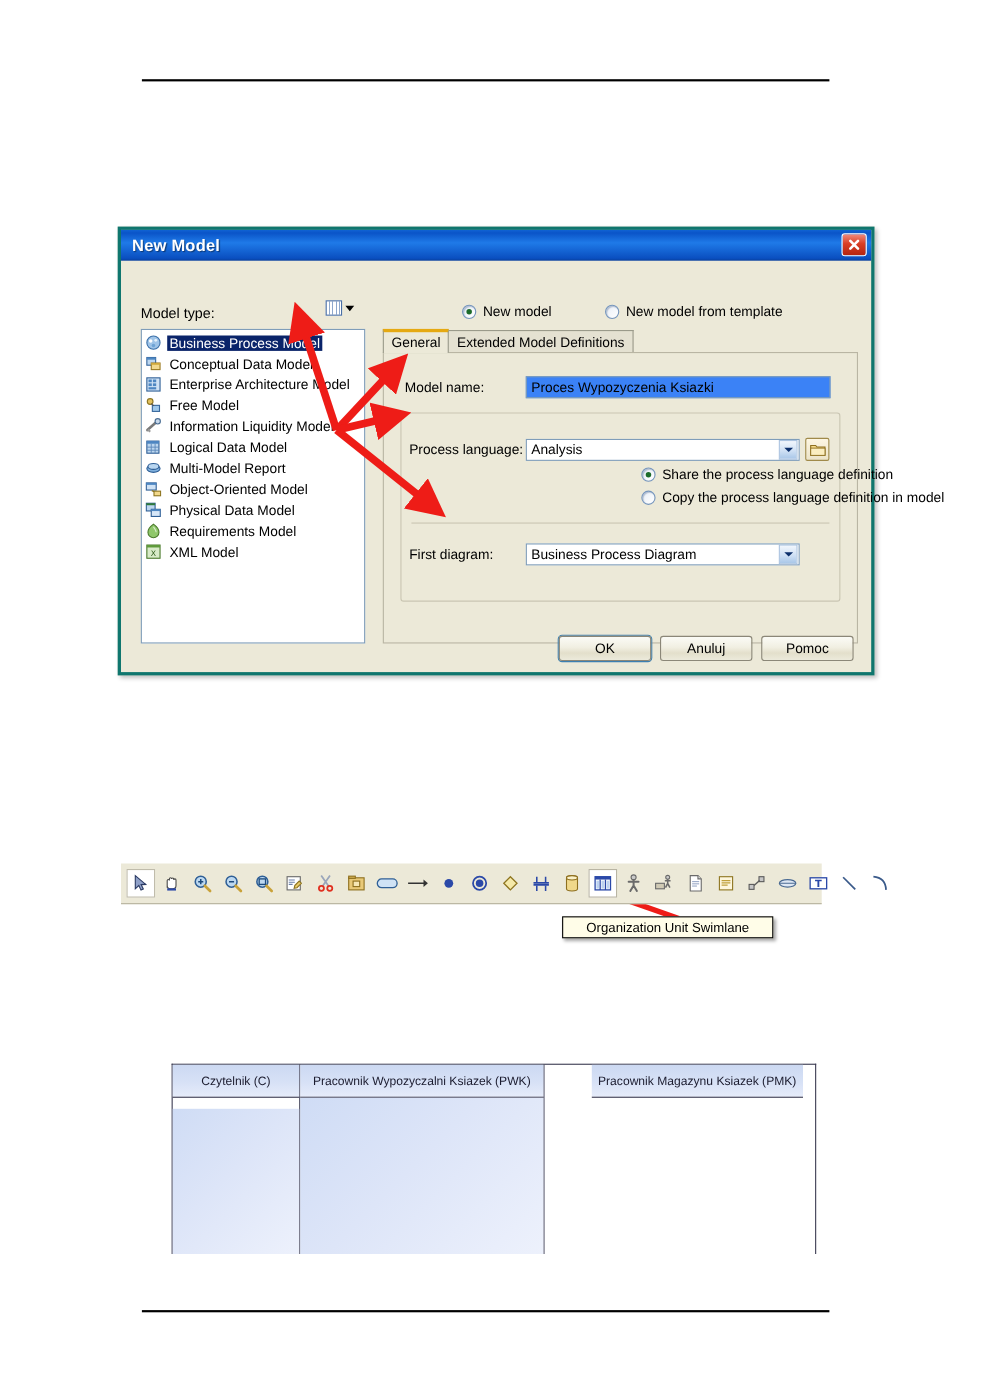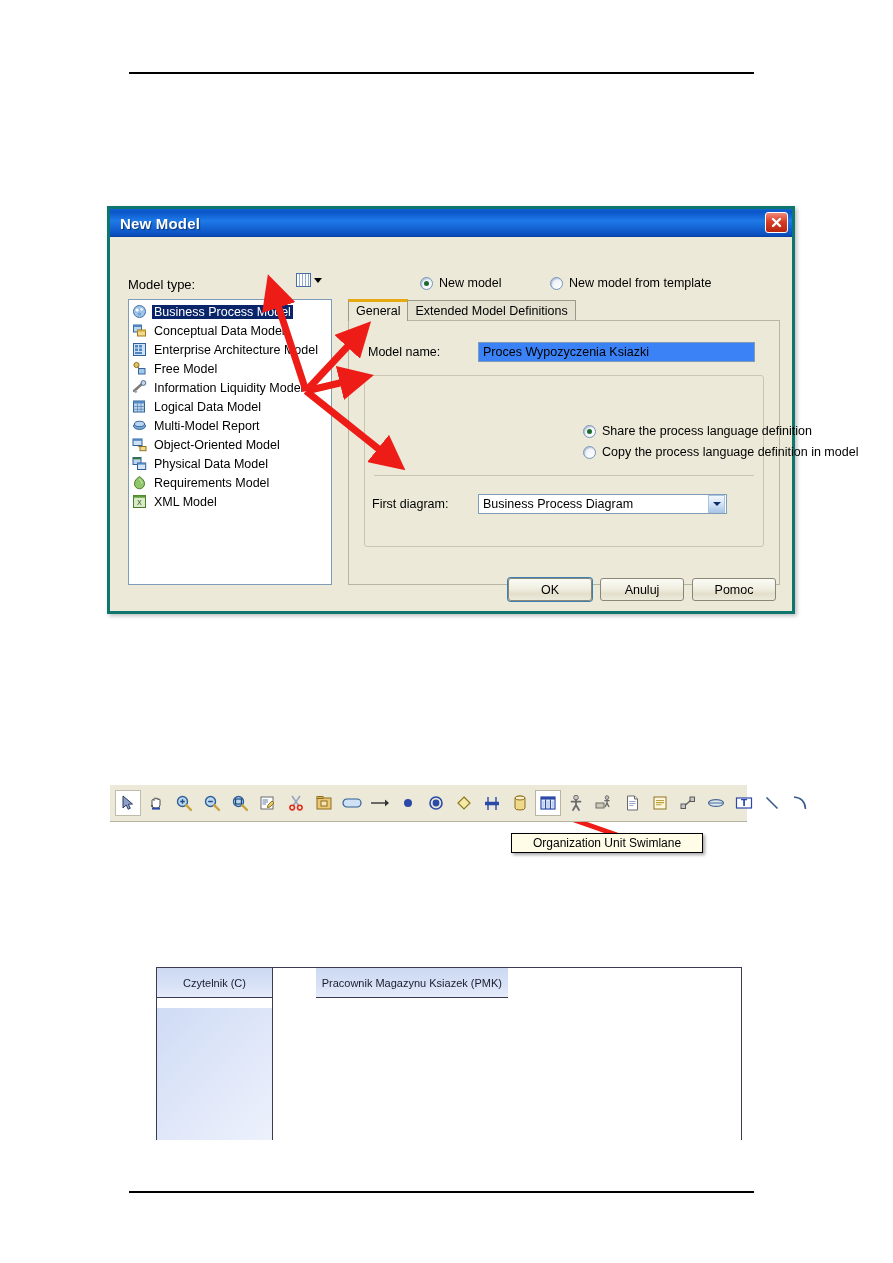--- a/index.html
+++ b/index.html
@@ -461,20 +461,35 @@
 
     <div id="tab-panel"></div>
 
     <div id="model-name-row">
       <span id="model-name-label" class="dlg-label">Model name:</span>
       <input class="text-input" id="model-name-input" value="Proces Wypozyczenia Ksiazki" style="">
     </div>
 
     <div id="group-box"></div>
 
+    <div id="proc-lang-row">
+      <span id="proc-lang-label" class="dlg-label">Process language:</span>
+      <div class="combo" id="proc-lang-combo">
+        <span class="combo-text">Analysis</span>
+        <span class="combo-arrow">
+            <i></i>
+          </span>
+      </div>
+      <div id="proc-lang-browse">
+        <svg width="15" height="13" viewBox="0 0 15 13" aria-hidden="true">
+          <path d="M1 3 h4.5 l1.2 1.4 H14 V12 H1 Z" fill="#f4d98a" stroke="#8e6f1e" stroke-width="1"></path>
+          <path d="M1 5.4 h13 V12 H1 Z" fill="#fbeec0" stroke="#8e6f1e" stroke-width=".8"></path>
+        </svg>
+      </div>
+    </div>
 
     <div class="radio-row inline" id="radio-share">
       <span class="radio checked"></span>
       <span class="radio-label">Share the process language definition</span>
     </div>
     <div class="radio-row inline" id="radio-copy">
       <span class="radio"></span>
       <span class="radio-label">Copy the process language definition in model</span>
     </div>
 
@@ -698,17 +713,21 @@
 
 </div>
 
 <div id="tooltip">Organization Unit Swimlane</div>
 
 <div id="swimlane">
   <div class="lane" id="lane-0">
     <div class="lane-head">Czytelnik (C)</div>
     <div class="lane-body"></div>
   </div>
+  <div class="lane" id="lane-1">
+    <div class="lane-head">Pracownik Wypozyczalni Ksiazek (PWK)</div>
+    <div class="lane-body"></div>
+  </div>
   <div class="lane" id="lane-2">
     <div class="lane-head">Pracownik Magazynu Ksiazek (PMK)</div>
     <div class="lane-body"></div>
   </div>
 </div>
 
 </body></html>

